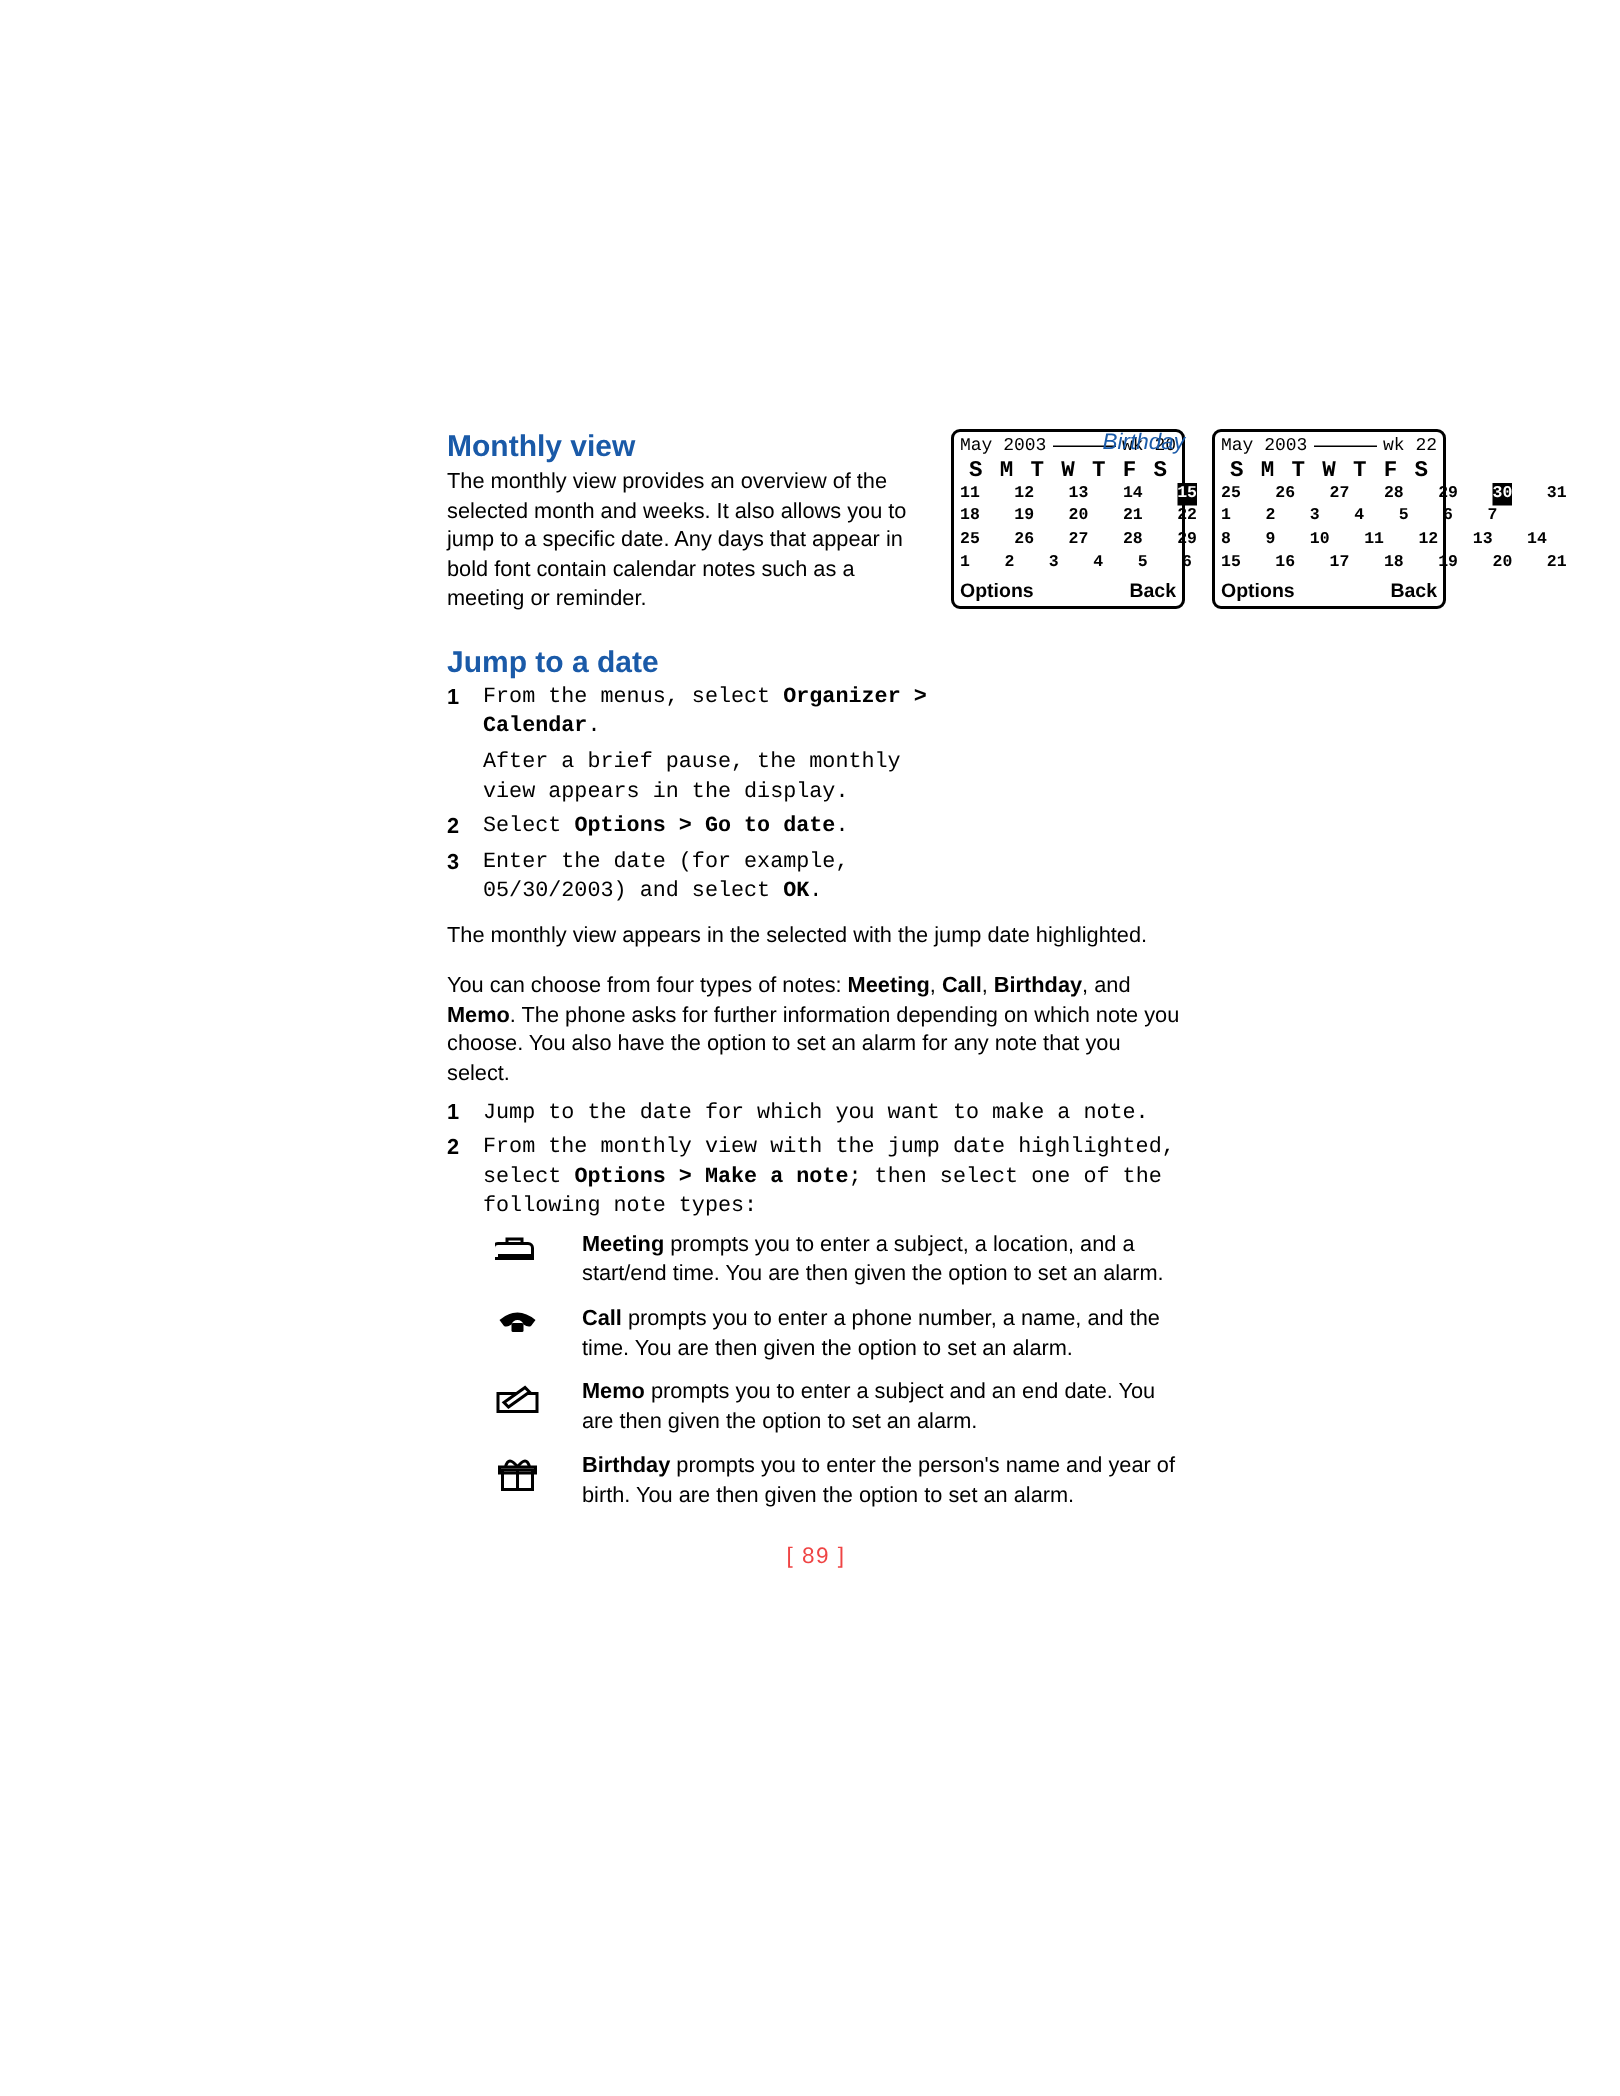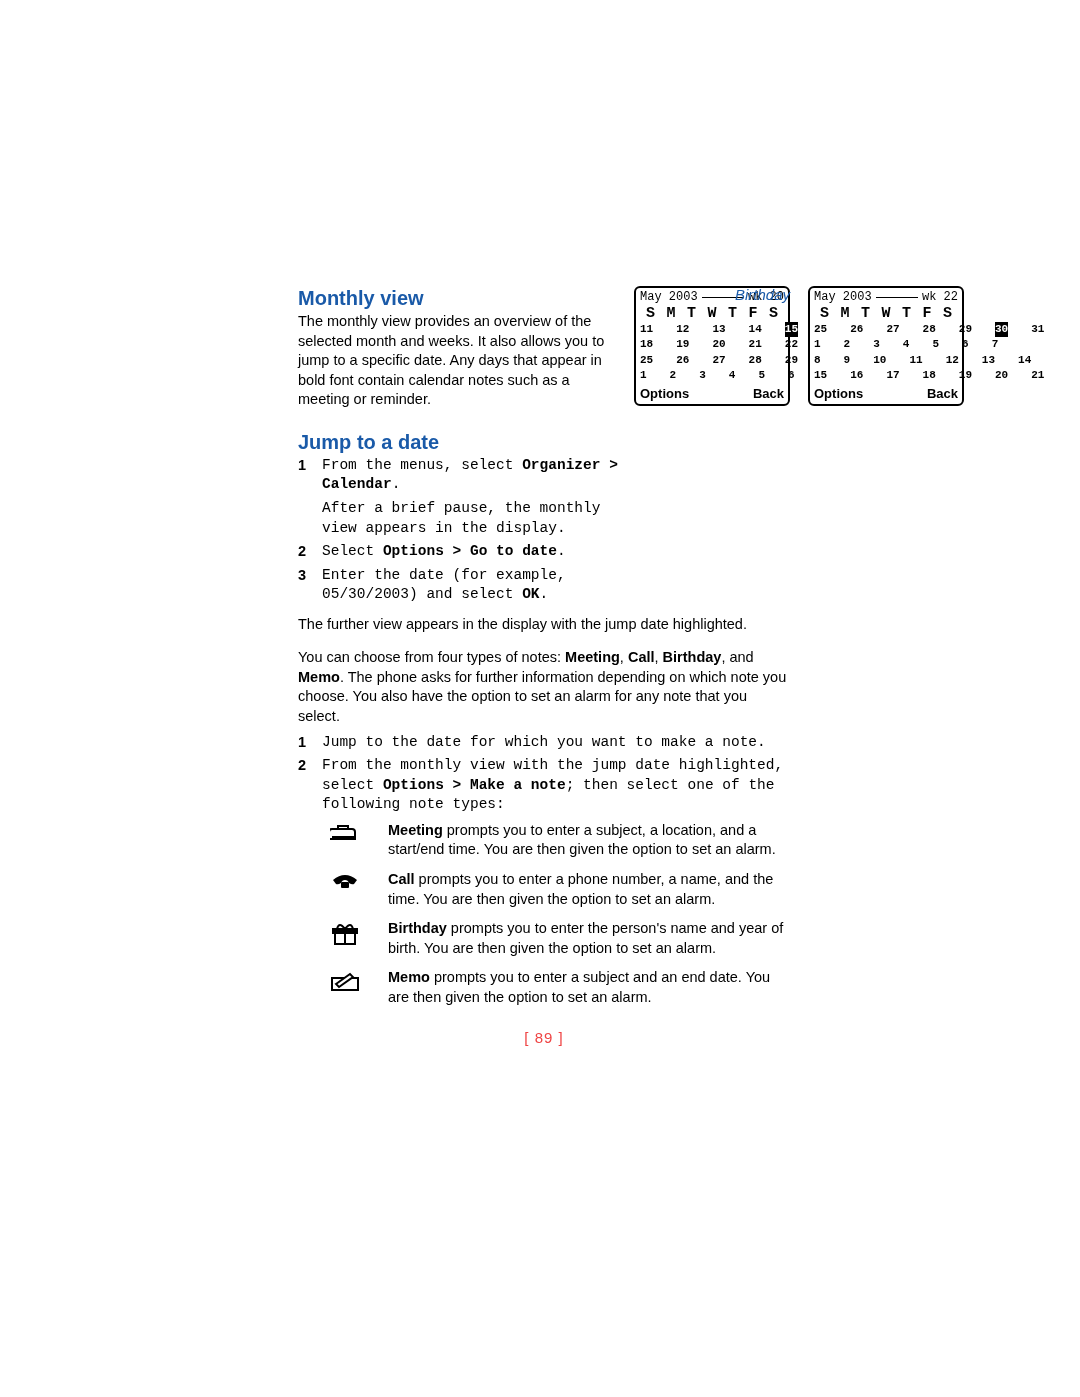--- a/index.html
+++ b/index.html
@@ -315,21 +315,21 @@
               </div>
             </div>
           <div class="screen-footer">
             <span>Options</span>
             <span>Back</span>
           </div>
         </div>
       </div>
     </div>
 
-    <p style="margin-top:6px;">The further view appears in the display with the jump date highlighted.</p>
+    <p style="margin-top:6px;">The monthly view appears in the selected with the jump date highlighted.</p>
   </div>
 
   <div class="sec3">
     <p>
       <span>You can choose from four types of notes: </span><span class="bold">Meeting</span><span>, </span><span class="bold">Call</span><span>, </span><span class="bold">Birthday</span><span>, and </span><span class="bold">Memo</span><span>. The phone asks for further information depending on which note you choose. You also have the option to set an alarm for any note that you select.</span>
     </p>
     <ol class="steps">
       <li>
         <span class="num">1</span>
         <span class="li-body">Jump to the date for which you want to make a note.</span>
@@ -356,35 +356,35 @@
         <div class="note-icon">
           <svg width="30" height="18" viewBox="0 0 30 18">
               <path d="M3 8 Q15 -2 27 8 l-3 4 q-2 1 -5 -1 q-1 -3 -4 -3 t-4 3 q-3 2 -5 1 z" fill="#000"></path>
               <rect x="11" y="10" width="8" height="6" rx="1" fill="#000"></rect>
             </svg>
         </div>
         <div class="note-text"><span class="bold">Call</span><span> prompts you to enter a phone number, a name, and the time. You are then given the option to set an alarm.</span></div>
       </div>
       <div class="note-row">
         <div class="note-icon">
+          <svg width="30" height="22" viewBox="0 0 30 22">
+              <rect x="2" y="8" width="26" height="12" fill="none" stroke="#000" stroke-width="2"></rect>
+              <path d="M6 14 l14 -10 l3 3 l-14 10 z" fill="#fff" stroke="#000" stroke-width="2"></path>
+            </svg>
+        </div>
+        <div class="note-text"><span class="bold">Memo</span><span> prompts you to enter a subject and an end date. You are then given the option to set an alarm.</span></div>
+      </div>
+      <div class="note-row">
+        <div class="note-icon">
           <svg width="30" height="26" viewBox="0 0 30 26">
               <rect x="5" y="10" width="20" height="13" fill="none" stroke="#000" stroke-width="2"></rect>
               <line x1="15" y1="10" x2="15" y2="23" stroke="#000" stroke-width="2"></line>
               <rect x="3" y="8" width="24" height="4" fill="none" stroke="#000" stroke-width="2"></rect>
               <path d="M15 8 q-6 -8 -8 0 M15 8 q6 -8 8 0" fill="none" stroke="#000" stroke-width="2"></path>
             </svg>
         </div>
         <div class="note-text"><span class="bold">Birthday</span><span> prompts you to enter the person's name and year of birth. You are then given the option to set an alarm.</span></div>
       </div>
-      <div class="note-row">
-        <div class="note-icon">
-          <svg width="30" height="22" viewBox="0 0 30 22">
-              <rect x="2" y="8" width="26" height="12" fill="none" stroke="#000" stroke-width="2"></rect>
-              <path d="M6 14 l14 -10 l3 3 l-14 10 z" fill="#fff" stroke="#000" stroke-width="2"></path>
-            </svg>
-        </div>
-        <div class="note-text"><span class="bold">Memo</span><span> prompts you to enter a subject and an end date. You are then given the option to set an alarm.</span></div>
-      </div>
     </div>
   </div>
 
   <div class="page-footer">[ 89 ]</div>
 </div>
 
 </body></html>

